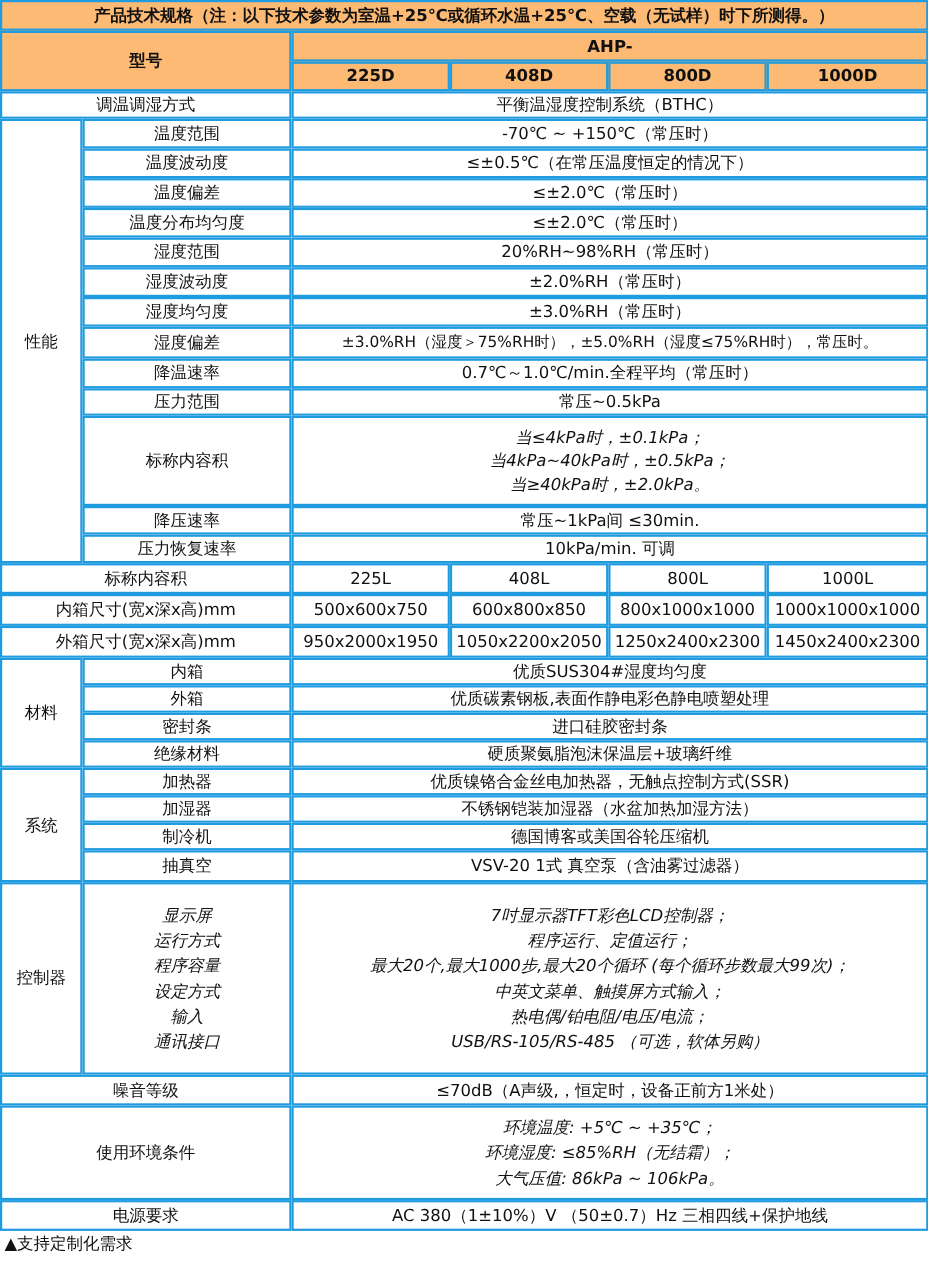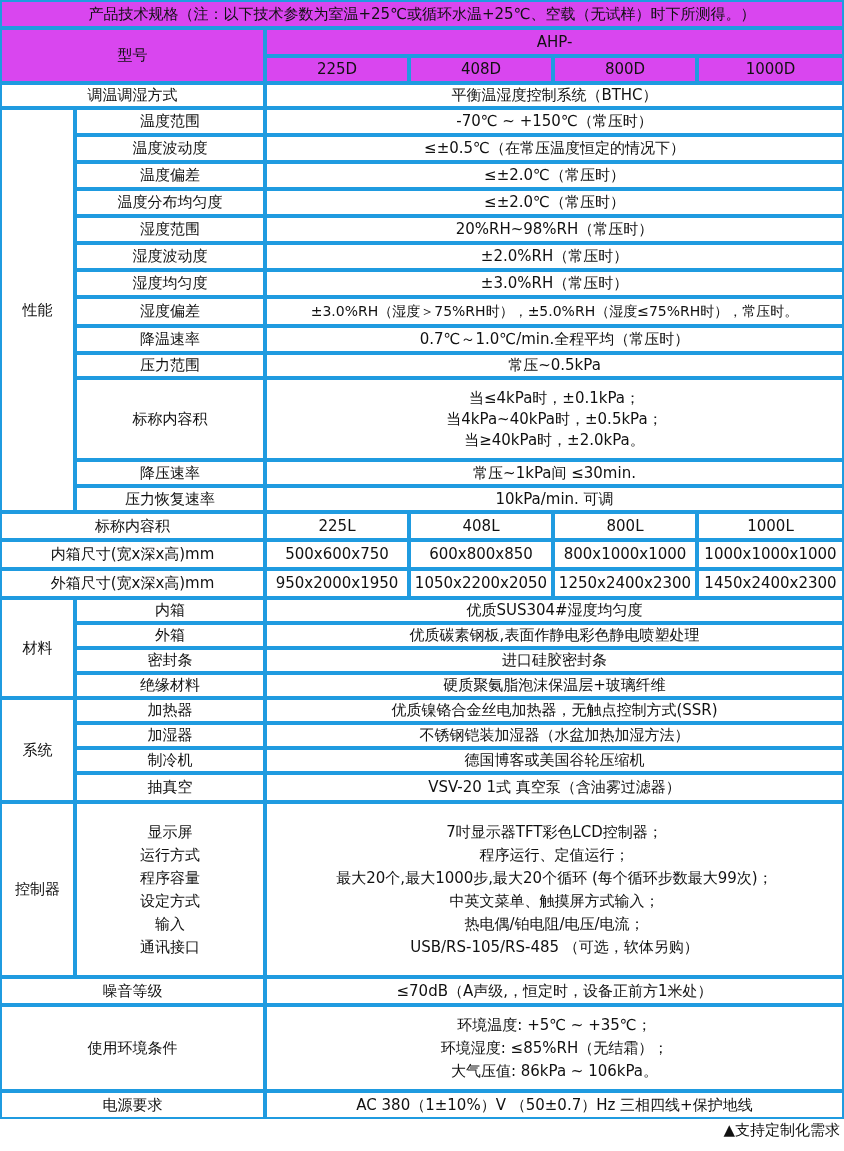--- a/index.html
+++ b/index.html
@@ -1,22 +1,22 @@
 <!DOCTYPE html>
 <html><head>
 <meta charset="utf-8">
 <style>
   html,body{margin:0;padding:0;background:#fff;}
   body{width:844px;height:1151px;overflow:hidden;font-family:"DejaVu Sans","Liberation Sans",sans-serif;color:#111;}
   table.spec{border-collapse:separate;border-spacing:0;width:844px;table-layout:fixed;background:#1f9be0;}
   table.spec td{border:2px solid #1f9be0;background:#fff;text-align:center;vertical-align:middle;font-size:15px;line-height:21px;padding:0 2px;white-space:nowrap;overflow:hidden;}
-  table.spec td.hd{background:#d946ef;}
+  table.spec td.hd{background:#fdba74;font-weight:bold;}
   table.spec td.b{font-weight:normal;}
-  .multi span{display:block;}
-  .foot{font-size:15px;padding:2px 4px;text-align:right;}
+  .multi span{display:block;font-style:italic;}
+  .foot{font-size:15px;padding:2px 4px;}
 </style>
 </head>
 <body>
 
 <table class="spec">
   <colgroup>
     <col style="width:75px">
       <col style="width:190px">
       <col style="width:144px">
       <col style="width:144px">

